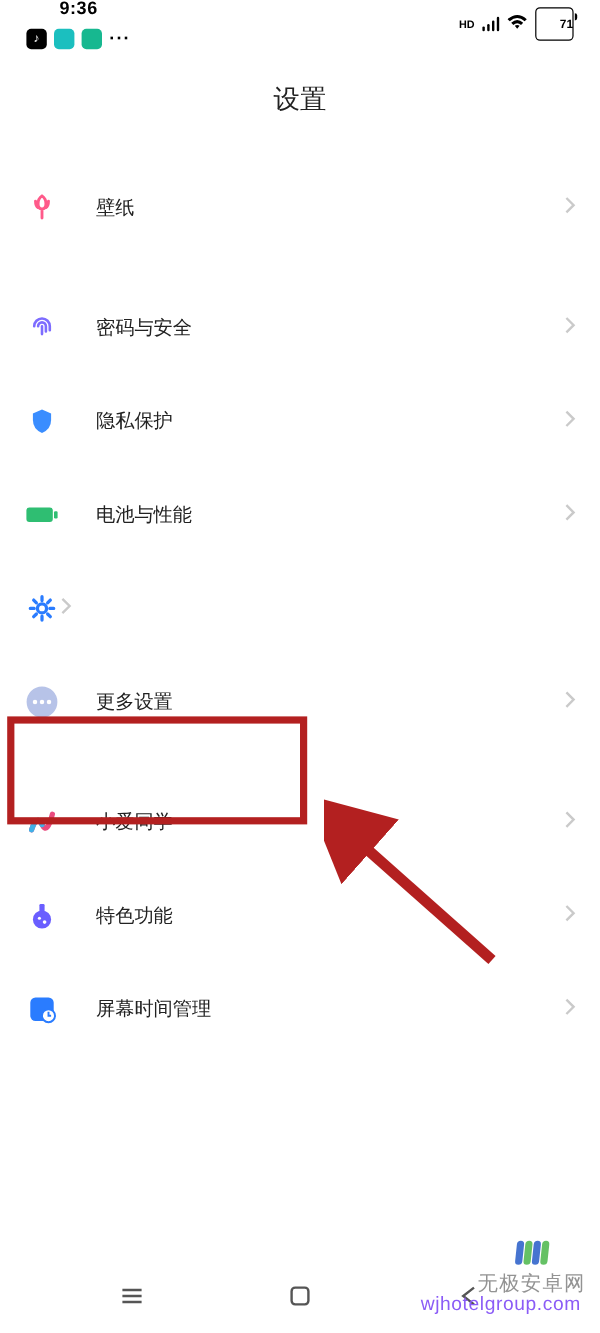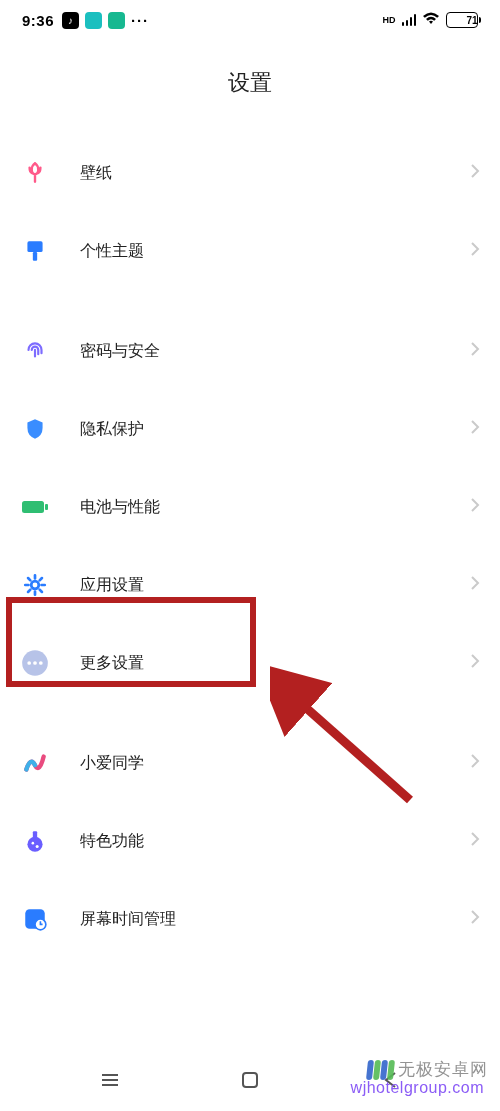--- a/index.html
+++ b/index.html
@@ -13,35 +13,35 @@
     }
     .status-bar {
       height: 40px;
       display: flex;
       align-items: center;
       justify-content: space-between;
       padding: 0 22px;
       font-size: 15px;
       color: #000;
     }
-    .status-left { display: flex; align-items: center; gap: 8px; }
+    .status-left { display: flex; align-items: center; gap: 8px; flex-direction: column; }
     .status-time { font-weight: 600; letter-spacing: 0.5px; }
     .status-icons { display: flex; gap: 6px; align-items: center; }
     .tik { width: 17px; height: 17px; border-radius: 4px; background: #000; display:flex; align-items:center; justify-content:center; color:#fff; font-size:10px; font-weight:700;}
     .sq-teal { width: 17px; height: 17px; border-radius: 4px; background: #1bbfbf; }
     .sq-green { width: 17px; height: 17px; border-radius: 4px; background: #17b890; }
     .dots { font-weight: 700; letter-spacing: 1px; }
     .status-right { display: flex; align-items: center; gap: 6px; }
     .hd-label { font-size: 9px; font-weight:600; line-height:9px; text-align:center;}
     .signal-bars { display:flex; align-items:flex-end; gap:1.5px; height:12px;}
     .signal-bars span { width:2.5px; background:#000; border-radius:1px;}
     .signal-bars span:nth-child(1){height:4px;} .signal-bars span:nth-child(2){height:6px;}
     .signal-bars span:nth-child(3){height:9px;} .signal-bars span:nth-child(4){height:12px;}
     .wifi { font-size: 16px; }
-    .battery { border: 1.5px solid #000; border-radius: 4px; width: 32px; height: 16px; display:flex; align-items:center; justify-content:center; font-size:10px; font-weight:600; position:relative;padding-left:20px;}
+    .battery { border: 1.5px solid #000; border-radius: 4px; width: 32px; height: 28px; display:flex; align-items:center; justify-content:center; font-size:10px; font-weight:600; position:relative;padding-left:20px;}
     .battery::after { content:""; position:absolute; right:-4px; top:4px; width:2.5px; height:6px; background:#000; border-radius:0 2px 2px 0;}
     .title { text-align: center; font-size: 22px; color: #222; padding: 28px 0 36px; font-weight:400;}
     .section { padding: 0 20px; }
     .divider { height: 22px; }
     .item {
       display: flex;
       align-items: center;
       height: 78px;
       position: relative;
     }
@@ -57,21 +57,21 @@
       height: 90px;
       pointer-events: none;
     }
     .arrow-svg { position:absolute; left:270px; top:640px; pointer-events:none;}
     .nav-bar {
       position: absolute; bottom: 0; left:0; right:0; height: 54px;
       display:flex; justify-content:space-around; align-items:center;
       color:#555; padding: 0 40px 8px;
     }
     .nav-btn { width:40px; height:40px; display:flex; align-items:center; justify-content:center;}
-    .watermark { position:absolute; right:12px; bottom:30px; display:flex; align-items:center; gap:4px; opacity:0.9;}
+    .watermark { position:absolute; right:12px; bottom:30px; display:flex; align-items:center; gap:4px; opacity:0.9;flex-direction:column;}
     .wm-logo { display:flex; gap:1px;}
     .wm-bar { width:6px; height:20px; border-radius:3px;}
     .wm-text { font-size:17px; color:#888; font-weight:500; letter-spacing:1px;}
     .wm-url { position:absolute; right:16px; bottom:14px; font-size:16px; color:#8b5cf6; letter-spacing:0.5px;}
   </style>
 </head>
 <body>
 
 <div class="status-bar">
   <div class="status-left">
@@ -109,32 +109,20 @@
       <div class="item-icon">
         <svg width="26" height="26" viewBox="0 0 24 24">
           <path d="M12 3 Q9 5 9 9 Q9 13 12 13 Q15 13 15 9 Q15 5 12 3 M7 7 Q7 11 9 12 M17 7 Q17 11 15 12 M12 13 L12 20" stroke="#ff5a8a" stroke-width="2.2" fill="none" stroke-linecap="round"></path>
         </svg>
       </div>
       <div class="item-label">壁纸</div>
       <div class="chevron"><svg width="10" height="16" viewBox="0 0 10 16">
           <polyline points="2,2 8,8 2,14" fill="none" stroke="#cacaca" stroke-width="2"></polyline>
         </svg></div>
     </div>
-    <div class="item">
-      <div class="item-icon">
-        <svg width="26" height="26" viewBox="0 0 24 24">
-          <rect x="5" y="3" width="14" height="10" rx="1.5" fill="#2a7cff"></rect>
-          <rect x="10" y="13" width="4" height="8" rx="1" fill="#2a7cff"></rect>
-        </svg>
-      </div>
-      <div class="item-label">个性主题</div>
-      <div class="chevron"><svg width="10" height="16" viewBox="0 0 10 16">
-          <polyline points="2,2 8,8 2,14" fill="none" stroke="#cacaca" stroke-width="2"></polyline>
-        </svg></div>
-    </div>
     <div class="divider"></div>
     <div class="item">
       <div class="item-icon">
         <svg width="26" height="26" viewBox="0 0 24 24">
           <path d="M6 11a6 6 0 0 1 12 0v3 M9 11a3 3 0 0 1 6 0v4 M12 11v6" stroke="#7d6cff" stroke-width="2" fill="none" stroke-linecap="round"></path>
         </svg>
       </div>
       <div class="item-label">密码与安全</div>
       <div class="chevron"><svg width="10" height="16" viewBox="0 0 10 16">
           <polyline points="2,2 8,8 2,14" fill="none" stroke="#cacaca" stroke-width="2"></polyline>
@@ -163,21 +151,20 @@
           <polyline points="2,2 8,8 2,14" fill="none" stroke="#cacaca" stroke-width="2"></polyline>
         </svg></div>
     </div>
     <div class="item">
       <div class="item-icon">
         <svg width="26" height="26" viewBox="0 0 24 24">
           <circle cx="12" cy="12" r="3.5" fill="none" stroke="#2a7cff" stroke-width="2.5"></circle>
           <path d="M12 3v3M12 18v3M3 12h3M18 12h3M5.6 5.6l2.1 2.1M16.3 16.3l2.1 2.1M5.6 18.4l2.1-2.1M16.3 7.7l2.1-2.1" stroke="#2a7cff" stroke-width="2.5" stroke-linecap="round"></path>
         </svg>
       </div>
-      <div class="item-label">应用设置</div>
       <div class="chevron"><svg width="10" height="16" viewBox="0 0 10 16">
           <polyline points="2,2 8,8 2,14" fill="none" stroke="#cacaca" stroke-width="2"></polyline>
         </svg></div>
     </div>
     <div class="item">
       <div class="item-icon">
         <svg width="28" height="28" viewBox="0 0 24 24">
           <circle cx="12" cy="12" r="11" fill="#b7c3e8"></circle>
           <circle cx="7" cy="12" r="1.6" fill="#fff"></circle>
           <circle cx="12" cy="12" r="1.6" fill="#fff"></circle>

